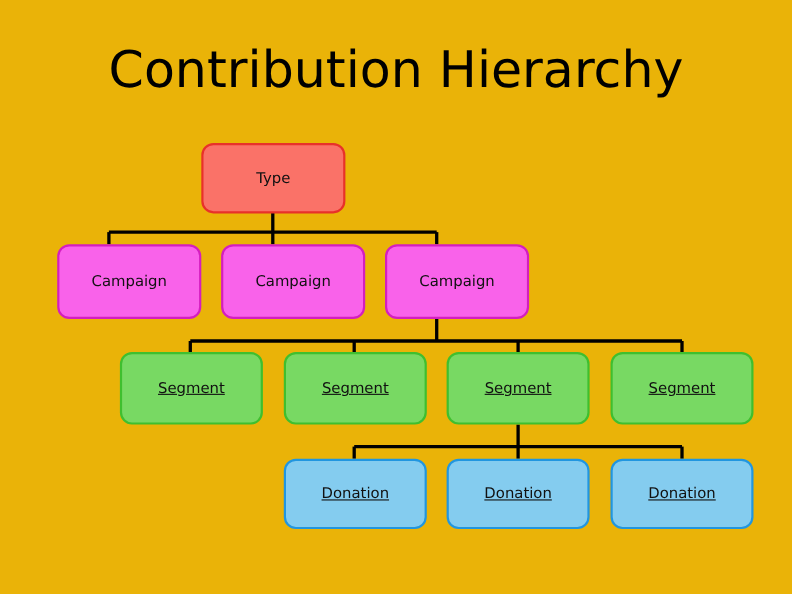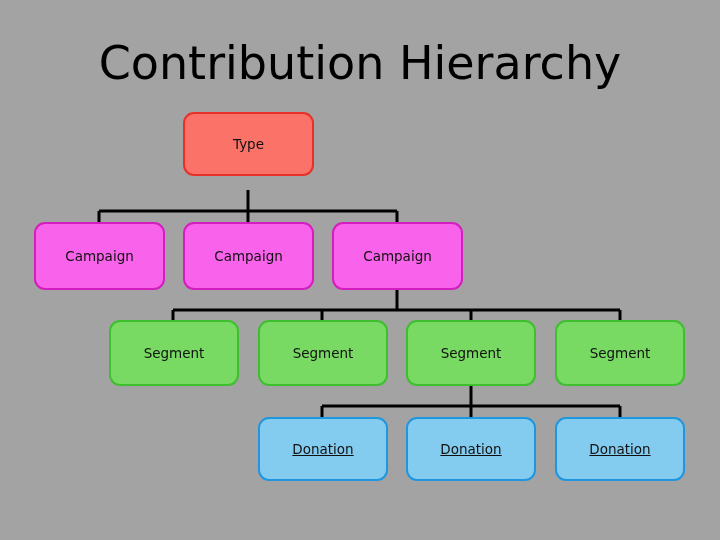--- a/index.html
+++ b/index.html
@@ -10,21 +10,21 @@
     width: 720px;
     height: 540px;
     background: #fdfdd8;
     font-family: "DejaVu Sans", sans-serif;
     overflow: hidden;
   }
   #canvas {
     position: relative;
     width: 720px;
     height: 540px;
-    background: #a3a3a3;
+    background: #eab308;
   }
   #title {
     position: absolute;
     left: 0;
     top: 36px;
     width: 720px;
     text-align: center;
     font-size: 46px;
     font-weight: 400;
     color: #000000;
@@ -52,24 +52,26 @@
     text-align: center;
     z-index: 2;
   }
   .node-type {
     background: #fa7268;
     border-color: #e8312a;
   }
   .node-campaign {
     background: #f962ea;
     border-color: #d41ec0;
+    margin-left: 18px;
   }
   .node-segment {
     background: #78d963;
     border-color: #3fbf2f;
+    text-decoration: underline;
   }
   .node-donation {
     background: #84ccef;
     border-color: #2196e0;
     text-decoration: underline;
   }
 </style>
 </head>
 <body>
 
@@ -90,21 +92,21 @@
       <line x1="471" y1="310" x2="471" y2="320" stroke="#000000" stroke-width="3" stroke-linecap="butt"></line>
       <line x1="620" y1="310" x2="620" y2="320" stroke="#000000" stroke-width="3" stroke-linecap="butt"></line>
       <line x1="471" y1="386" x2="471" y2="406" stroke="#000000" stroke-width="3" stroke-linecap="butt"></line>
       <line x1="322" y1="406" x2="620" y2="406" stroke="#000000" stroke-width="3" stroke-linecap="butt"></line>
       <line x1="322" y1="406" x2="322" y2="417" stroke="#000000" stroke-width="3" stroke-linecap="butt"></line>
       <line x1="471" y1="406" x2="471" y2="417" stroke="#000000" stroke-width="3" stroke-linecap="butt"></line>
       <line x1="620" y1="406" x2="620" y2="417" stroke="#000000" stroke-width="3" stroke-linecap="butt"></line>
     </svg>
 
   <div id="nodes-layer">
-      <div class="node node-type" style="left: 183px; top: 112px; width: 131px; height: 64px;">
+      <div class="node node-type" style="left: 183px; top: 130px; width: 131px; height: 64px;">
         <span>Type</span>
       </div>
       <div class="node node-campaign" style="left: 34px; top: 222px; width: 131px; height: 68px;">
         <span>Campaign</span>
       </div>
       <div class="node node-campaign" style="left: 183px; top: 222px; width: 131px; height: 68px;">
         <span>Campaign</span>
       </div>
       <div class="node node-campaign" style="left: 332px; top: 222px; width: 131px; height: 68px;">
         <span>Campaign</span>

